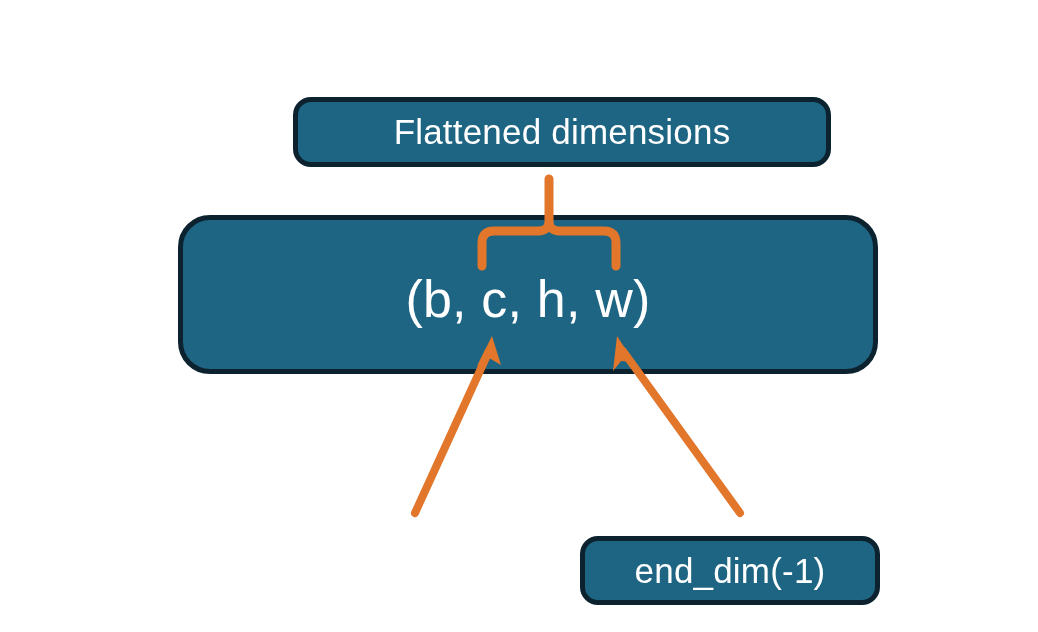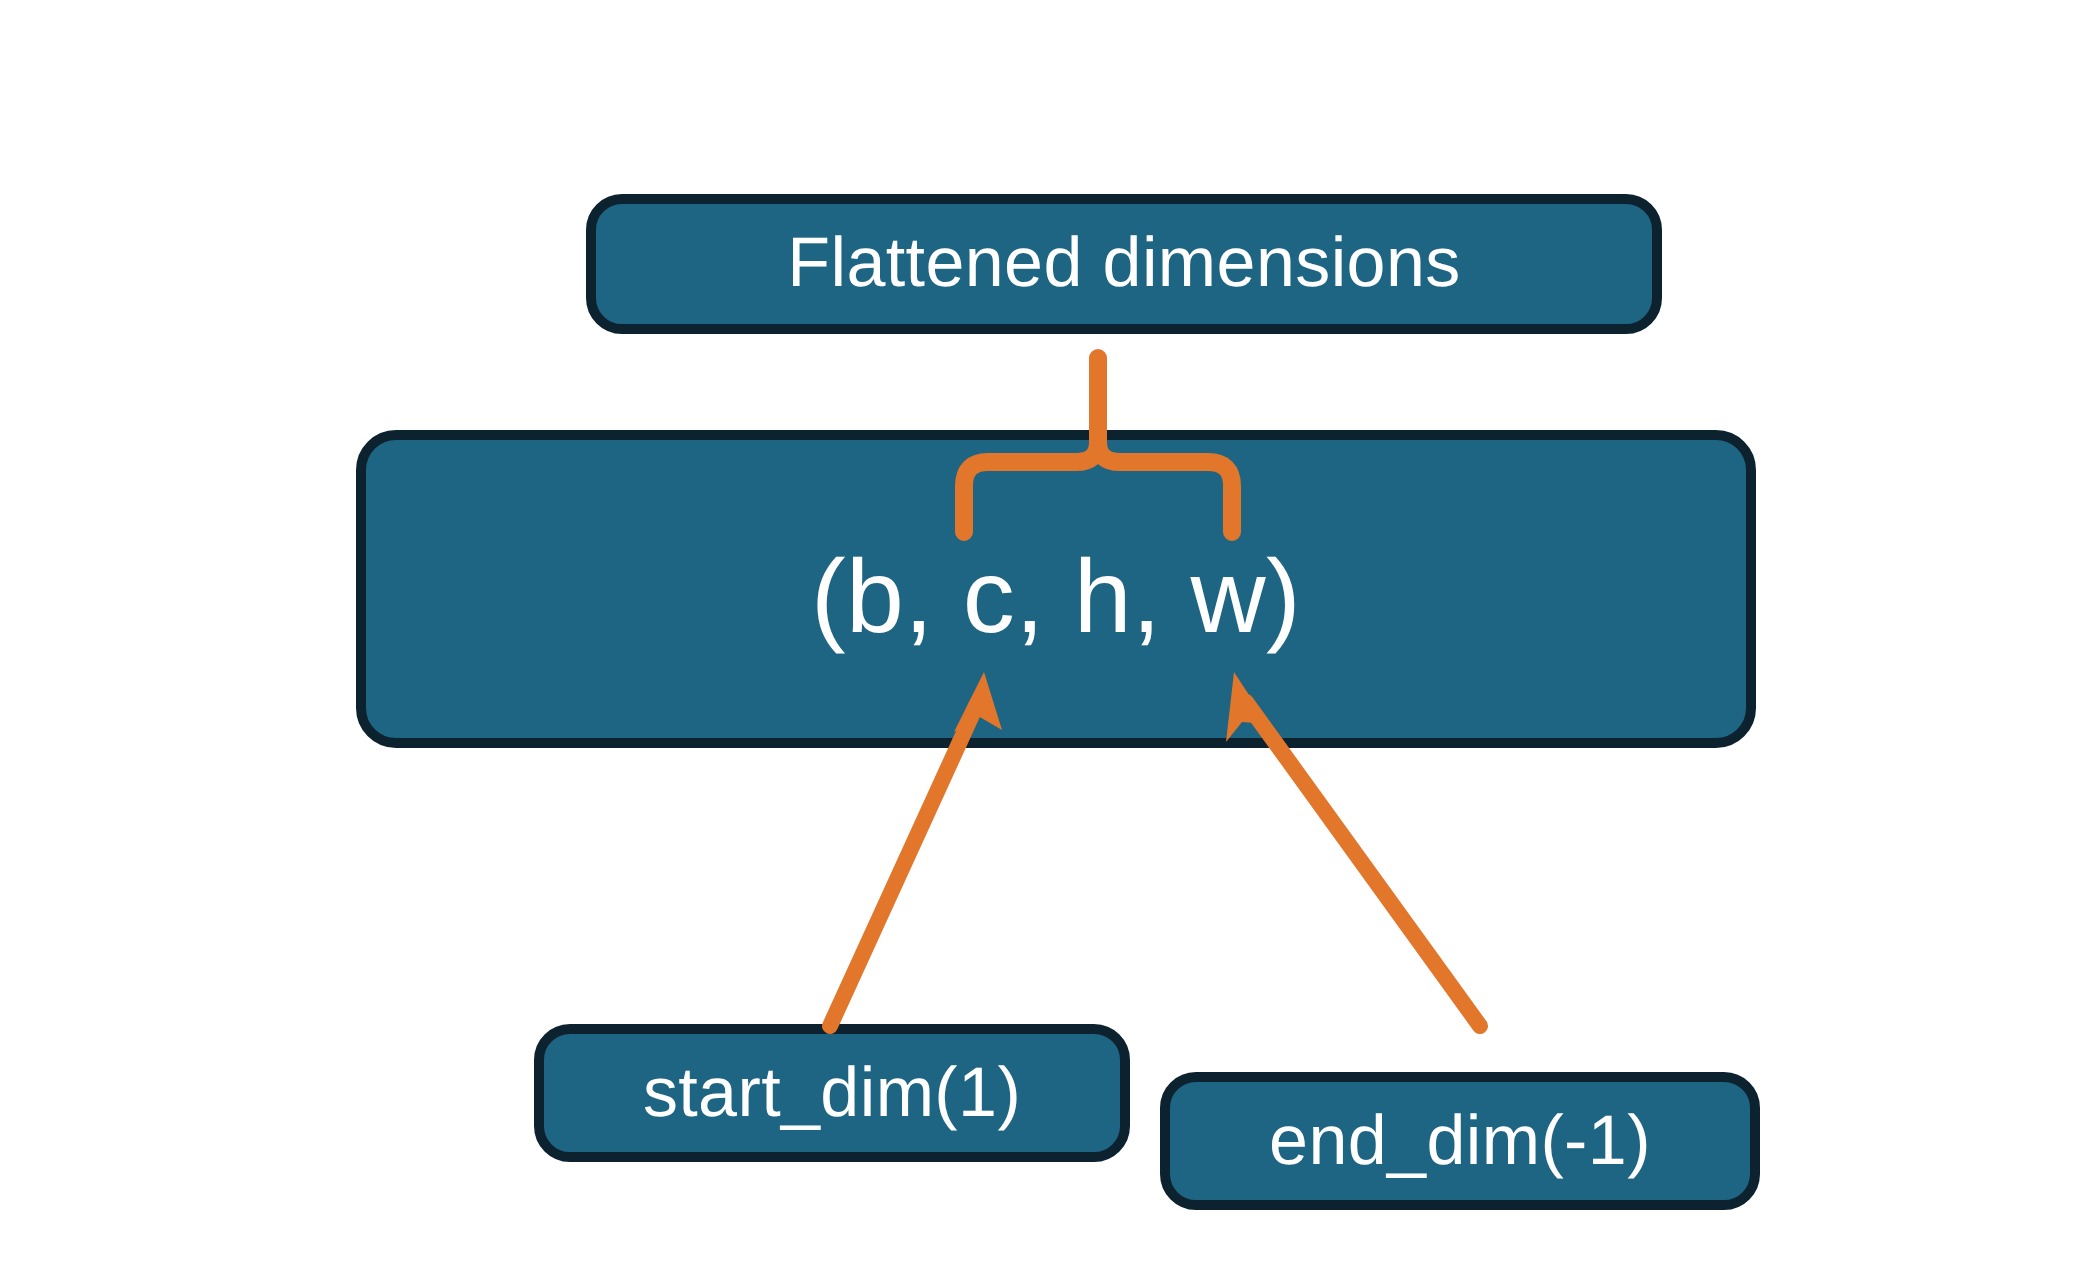--- a/index.html
+++ b/index.html
@@ -38,21 +38,21 @@
     top: 97px;
     width: 538px;
     height: 70px;
     font-size: 35px;
   }
   #node-shape {
     left: 178px;
     top: 215px;
     width: 700px;
     height: 159px;
-    border-radius: 20px;
+    border-radius: 32px;
     font-size: 52px;
   }
   #node-start-dim {
     left: 267px;
     top: 512px;
     width: 298px;
     height: 69px;
     font-size: 35px;
   }
   #node-end-dim {
@@ -80,23 +80,20 @@
 <div id="canvas">
 
   <div class="node" id="node-flattened">
     <span class="node-label">Flattened dimensions</span>
   </div>
 
   <div class="node" id="node-shape">
     <span class="shape-label">(b, c, h, w)</span>
   </div>
 
-  <div class="node" id="node-start-dim">
-    <span class="node-label">start_dim(1)</span>
-  </div>
 
   <div class="node" id="node-end-dim">
     <span class="node-label">end_dim(-1)</span>
   </div>
 
   <svg id="overlay" viewBox="0 0 1038 632">
 
     <path d="M 482 266
              L 482 243
              Q 482 231 494 231

